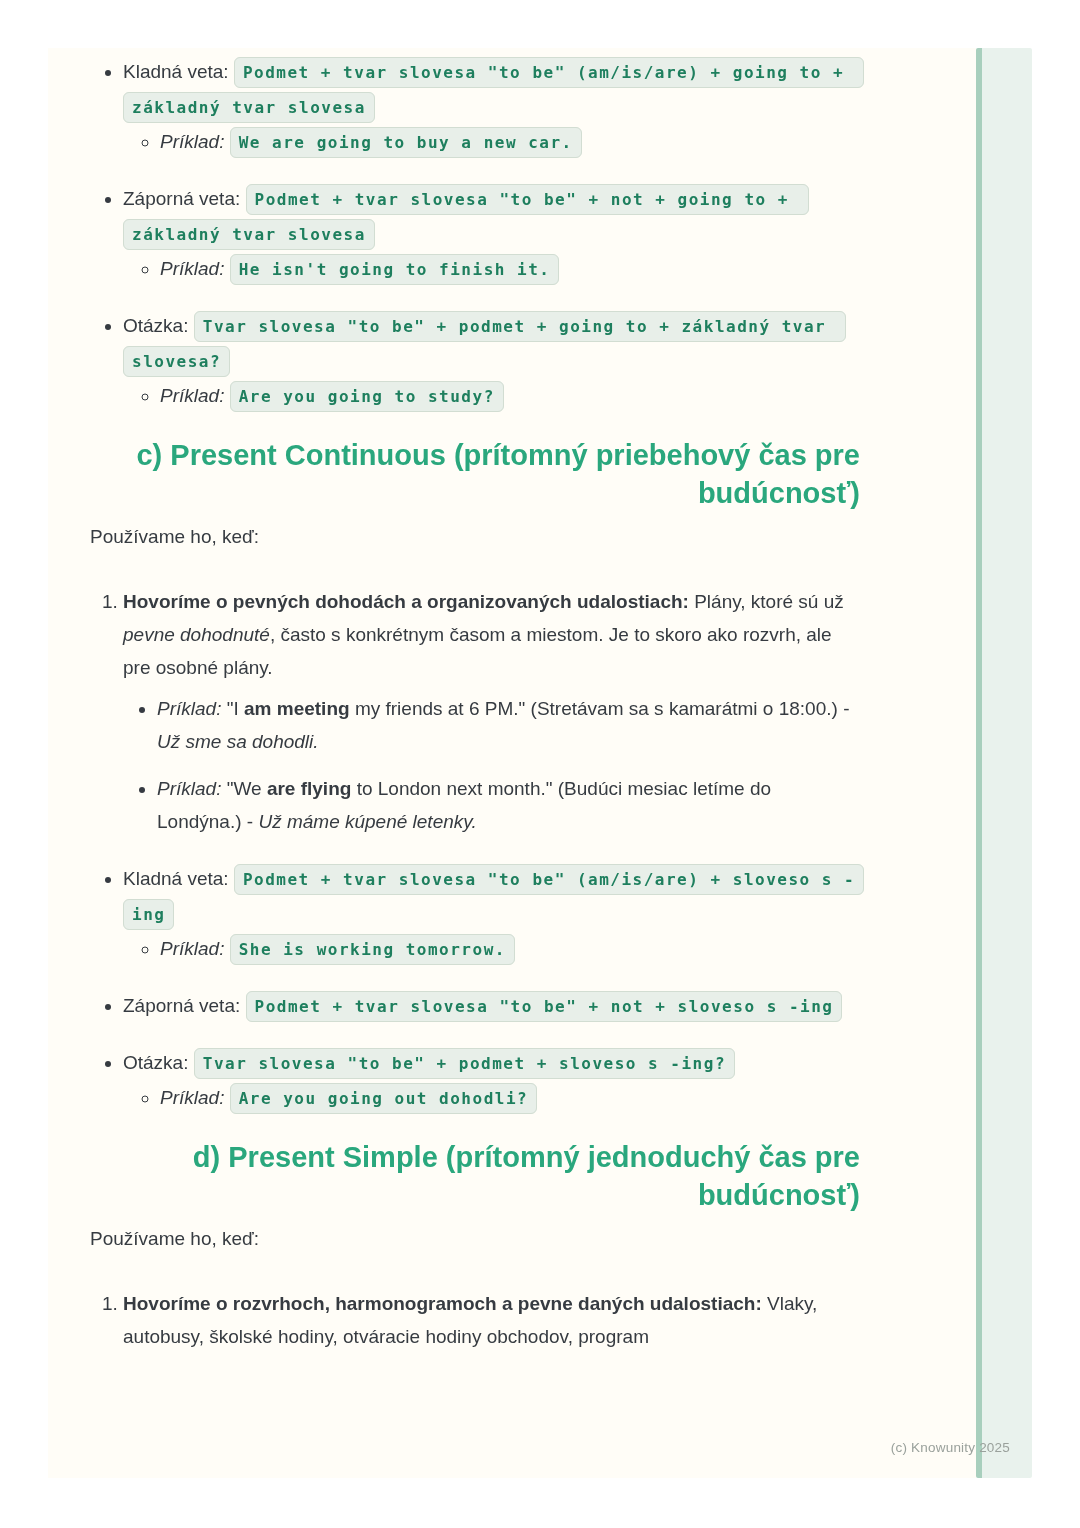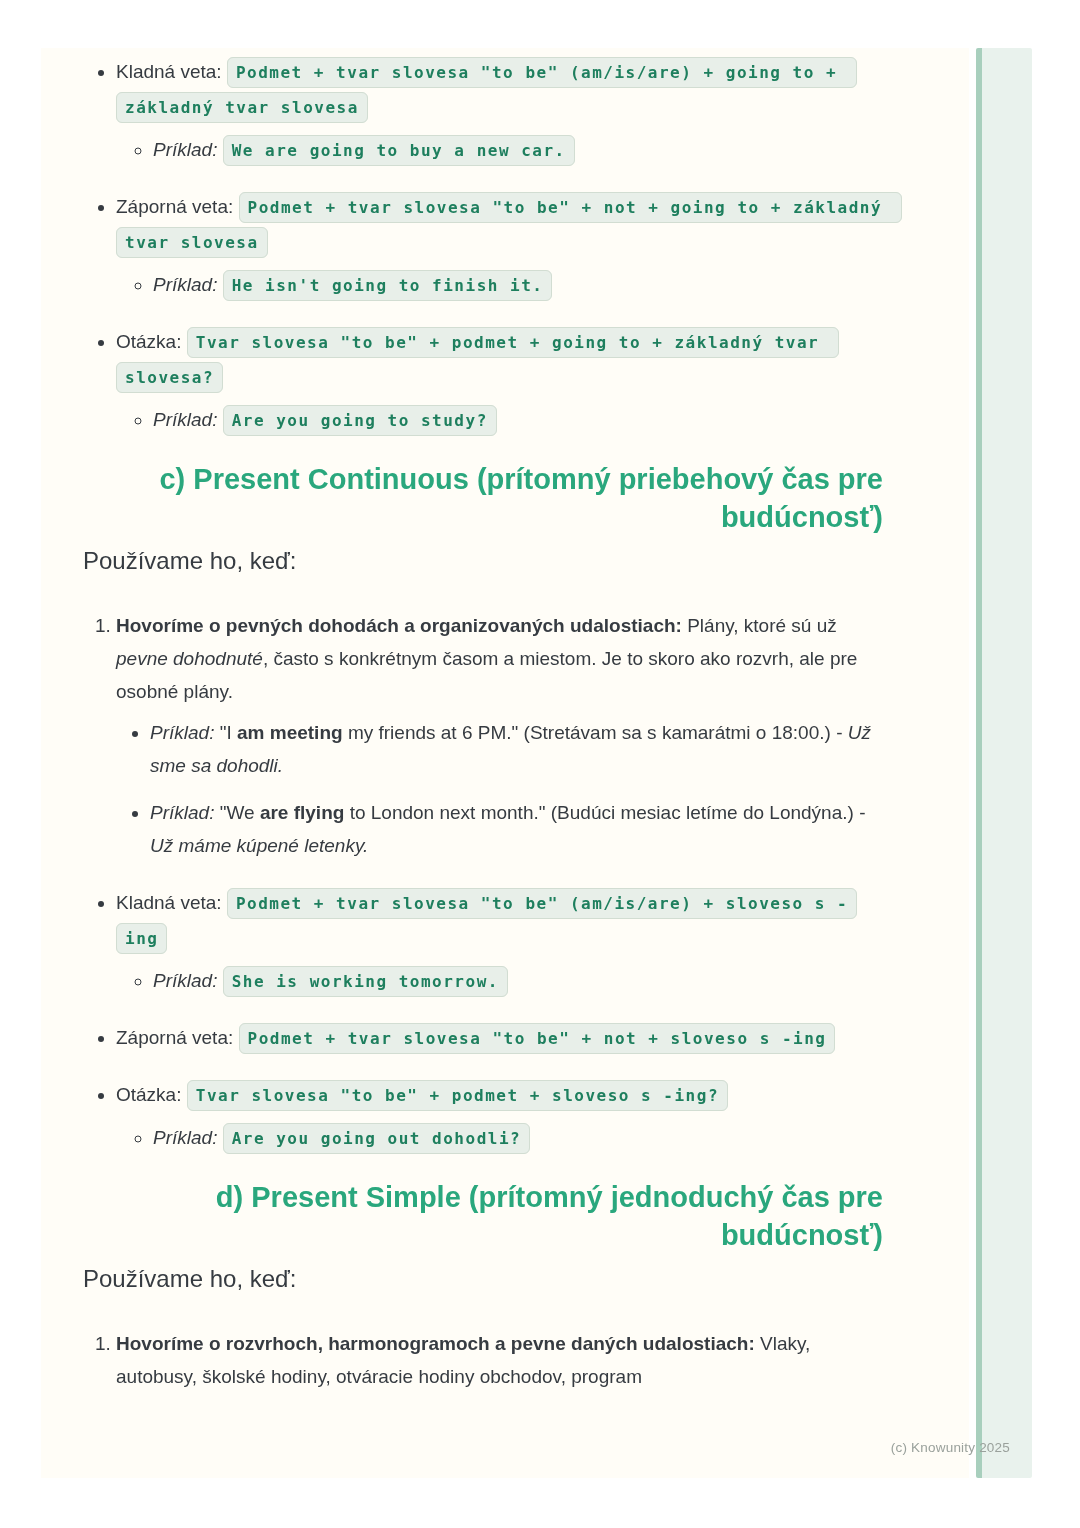--- a/index.html
+++ b/index.html
@@ -3,24 +3,24 @@
 <meta charset="utf-8">
 <style>
   * { margin:0; padding:0; box-sizing:border-box; }
   html,body { width:1080px; height:1528px; background:#ffffff; }
   body {
     position:relative;
     font-family:"Liberation Sans", sans-serif;
     color:#363b41;
   }
   .page {
-    position:absolute; left:41px; top:48px;
+    position:absolute; left:48px; top:48px;
     width:928px; height:1430px;
     background:#fffdf7;
-    padding:7px 86px 0 42px;
+    padding:7px 116px 0 42px;
     overflow:hidden;
   }
   .side-strip {
     position:absolute; left:976px; top:48px;
     width:56px; height:1430px;
     background:#e9f2ed;
     border-left:6px solid #a8cfbd;
     border-radius:2px;
   }
   .copyright {
@@ -29,21 +29,21 @@
     letter-spacing:0.2px;
   }
   
   ul.flist {
     list-style:disc outside; padding-left:33px;
     font-size:19px; line-height:34px;
   }
   ul.flist > li { margin-bottom:22px; }
   ul.flist ul.sub {
     list-style:circle outside;
-    padding-left:37px; margin-top:8px;
+    padding-left:37px; margin-top:0;
   }
   ul.flist ul.sub > li { margin-bottom:0; }
   .code {
     font-family:"DejaVu Sans Mono", monospace;
     font-weight:700;
     font-size:16px;
     letter-spacing:1.5px;
     color:#1e7f5e;
     background:#e8efe9;
     border:1px solid #d2ddd2;
@@ -54,21 +54,21 @@
     white-space:pre-wrap;
   }
   .it { font-style:italic; }
   .bold, b { font-weight:700;margin-top:32px; }
   h2 {
     color:#2aa77d;
     font-size:29px; line-height:38px; font-weight:700;
     margin:7px 0 8px;
     text-align:right;
   }
-  p.intro { font-size:24px; line-height:33px; margin:0 0 32px; }
+  p.intro { font-size:19px; line-height:33px; margin:0 0 32px; }
   ol.numlist {
     padding-left:33px; margin:0 0 24px;
     font-size:19px; line-height:33px;
   }
   ol.numlist > li { margin-bottom:0; }
   ol.numlist ul.ex {
     list-style:disc outside;
     padding-left:34px; margin:8px 0 0;
   }
   ol.numlist ul.ex > li { margin-bottom:14px; }

